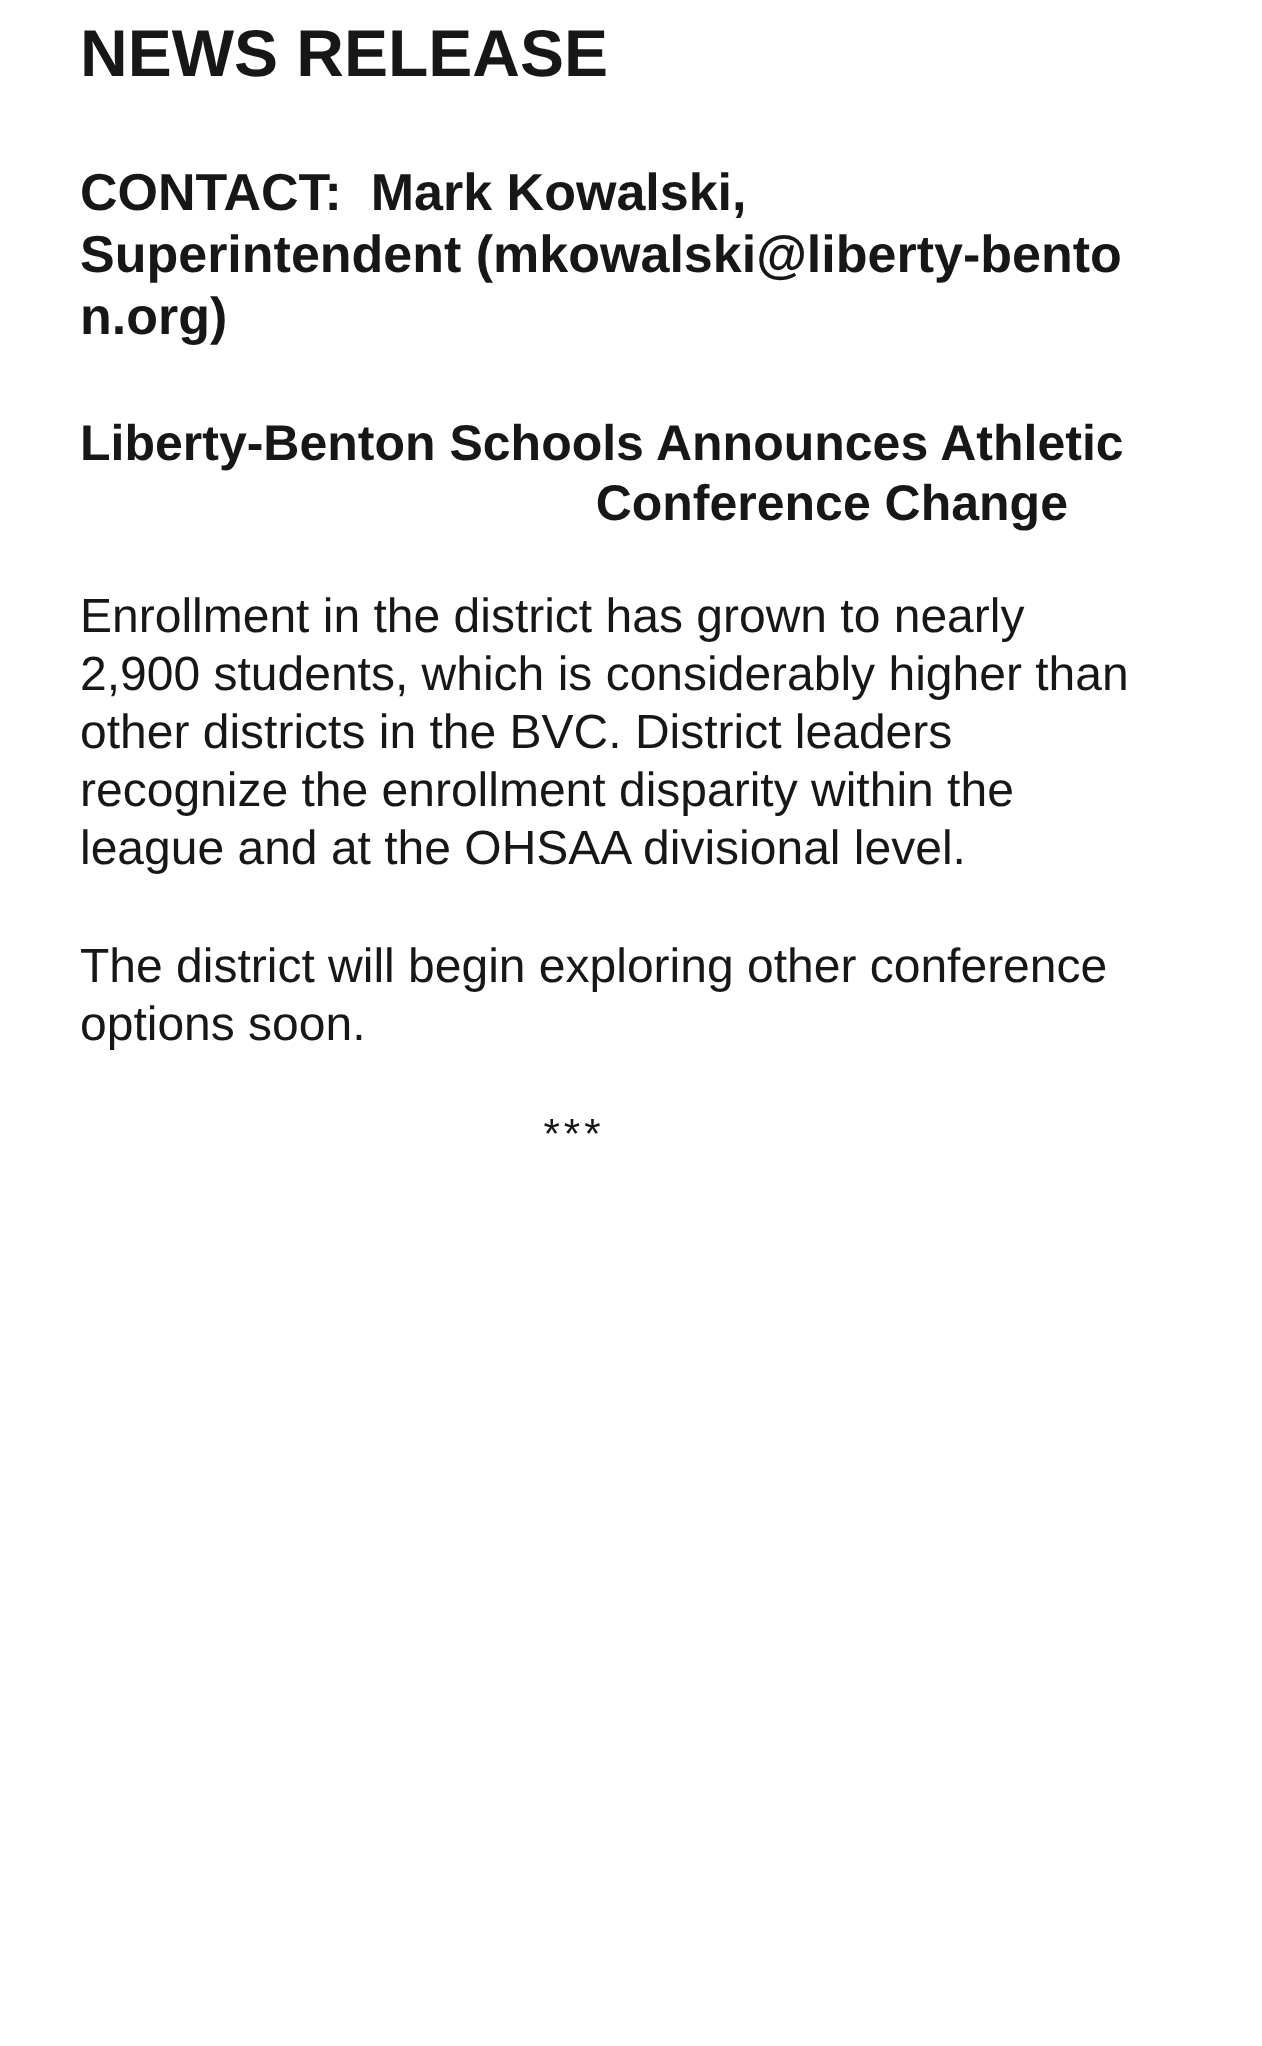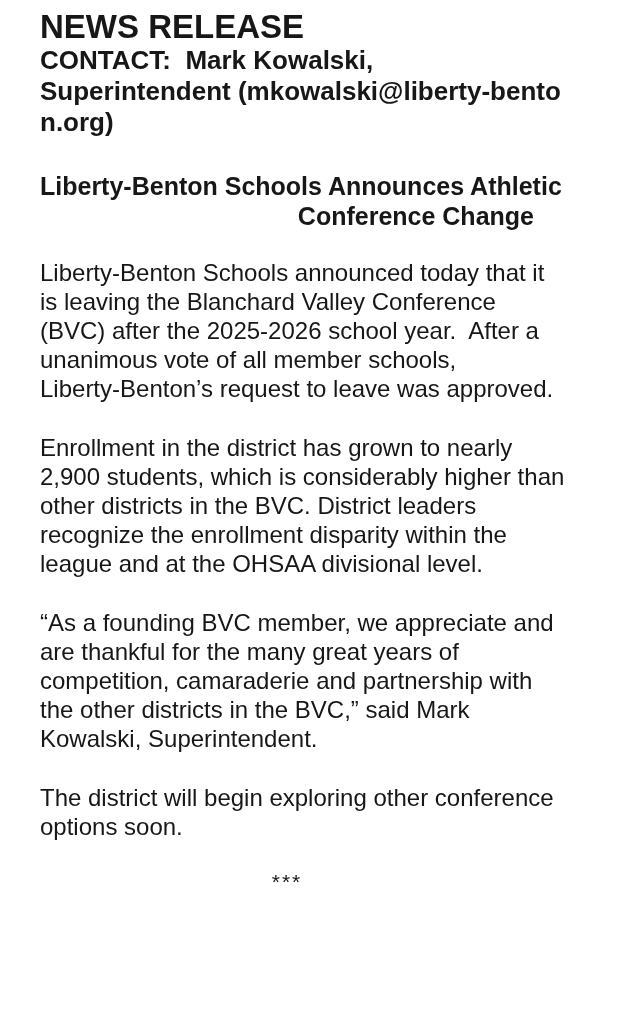--- a/index.html
+++ b/index.html
@@ -29,20 +29,21 @@
     margin: 0;
   }
   .date-line {
     margin-top: 43px;
     font-size: 26px;
     font-weight: bold;
     line-height: 31px;
     white-space: pre;
   }
   .contact-block {
+    margin-top: 36px;
     font-size: 26px;
     font-weight: bold;
     line-height: 31px;
     white-space: pre;
   }
   .headline {
     margin-top: 33px;
     font-size: 25px;
     font-weight: bold;
     line-height: 30px;
@@ -76,33 +77,23 @@
 
 
   <div class="contact-block">CONTACT:  Mark Kowalski,
 Superintendent (mkowalski@liberty-bento
 n.org)</div>
 
   <div class="headline">Liberty-Benton Schools Announces Athletic
 Conference Change</div>
 
   <div class="body-text">
-    <p>Liberty-Benton Schools announced today that it
-is leaving the Blanchard Valley Conference
-(BVC) after the 2025-2026 school year.  After a
-unanimous vote of all member schools,
-Liberty-Benton’s request to leave was approved.</p>
     <p>Enrollment in the district has grown to nearly
 2,900 students, which is considerably higher than
 other districts in the BVC. District leaders
 recognize the enrollment disparity within the
 league and at the OHSAA divisional level.</p>
-    <p>“As a founding BVC member, we appreciate and
-are thankful for the many great years of
-competition, camaraderie and partnership with
-the other districts in the BVC,” said Mark
-Kowalski, Superintendent.</p>
     <p>The district will begin exploring other conference
 options soon.</p>
   </div>
 
   <div class="footer-mark">***</div>
 </div>
 
 </body></html>

